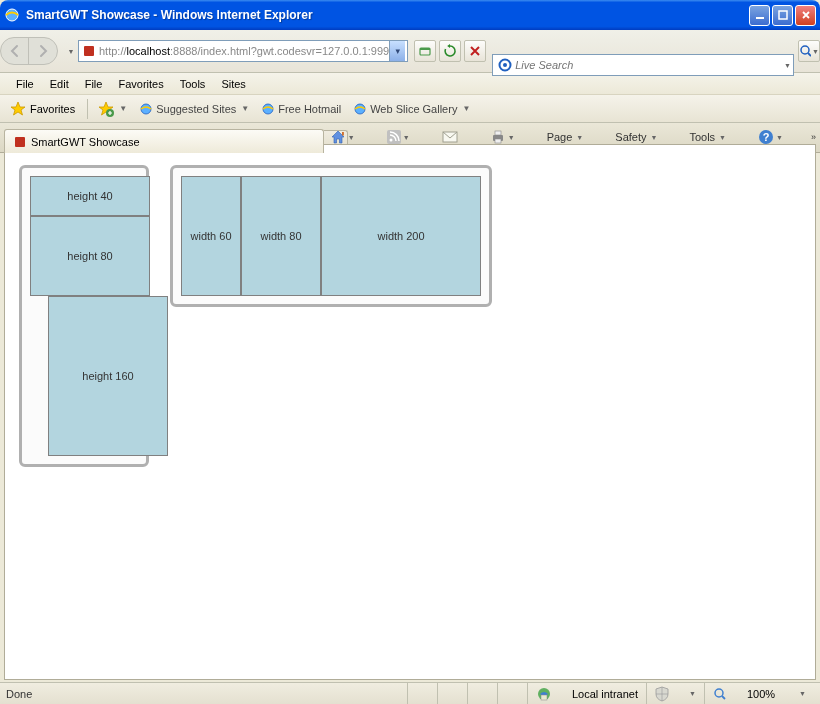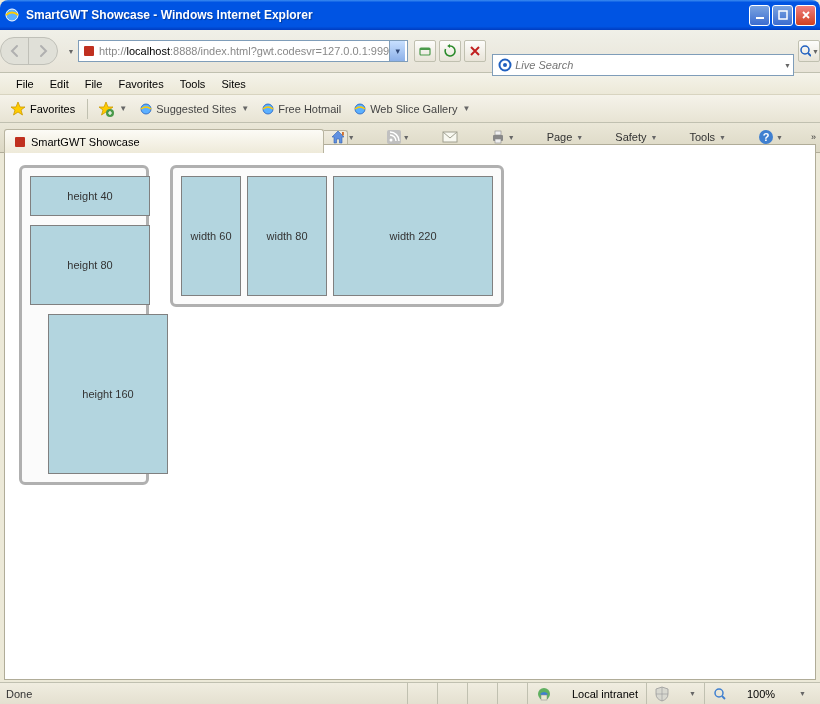--- a/index.html
+++ b/index.html
@@ -264,23 +264,23 @@
   .hstack { }
   .cell {
     background: #b3d5df;
     border: 1px solid #808080;
     display: flex;
     align-items: center;
     justify-content: center;
     font-size: 11px;
     color: #333;
   }
-  .vstack .cell { width: 120px; margin-bottom: 9px; }
+  .vstack .cell { width: 120px; margin-bottom: 0; }
   .vstack .cell:last-child { margin-bottom: 0; }
-  .hstack-inner { display: flex; gap: 6px; align-items: center; }
+  .hstack-inner { display: flex; gap: 0; align-items: center; }
   .hstack .cell { height: 120px; }
   
   .statusbar {
     position: absolute;
     left: 0; right: 0; bottom: 0;
     height: 22px;
     background: linear-gradient(to bottom, #f0ede0, #e4e0d0);
     border-top: 1px solid #c0c0b0;
     display: flex;
     align-items: center;
@@ -517,21 +517,21 @@
     <span class="more-chevrons">»</span>
   </div>
 </div>
 
 <div class="content">
   <div class="layout-container vstack" id="vstack"><div class="cell" style="height: 40px;">height 40</div><div class="cell" style="height: 80px;">height 80</div><div class="cell" style="height: 160px; margin-left: 18px;">height 160</div></div>
   <div class="layout-container hstack">
     <div class="hstack-inner" id="hstack">
         <div class="cell" style="width: 60px;">width 60</div>
         <div class="cell" style="width: 80px;">width 80</div>
-        <div class="cell" style="width: 160px;">width 220</div>
+        <div class="cell" style="width: 160px;">width 200</div>
       </div>
   </div>
 </div>
 
 <div class="statusbar">
   <span class="status-left">Done</span>
   <div class="status-segments">
     <div class="status-seg empty"></div>
     <div class="status-seg empty"></div>
     <div class="status-seg empty"></div>

